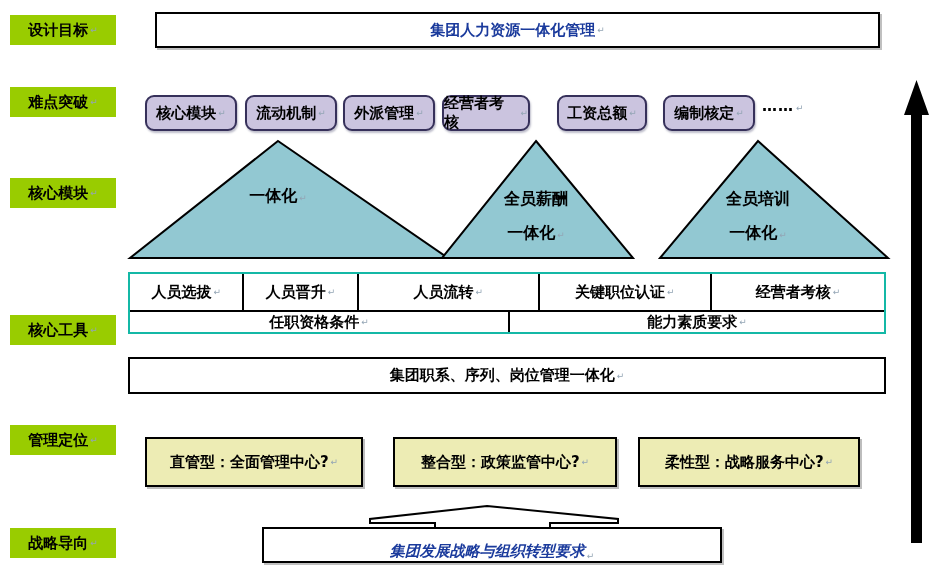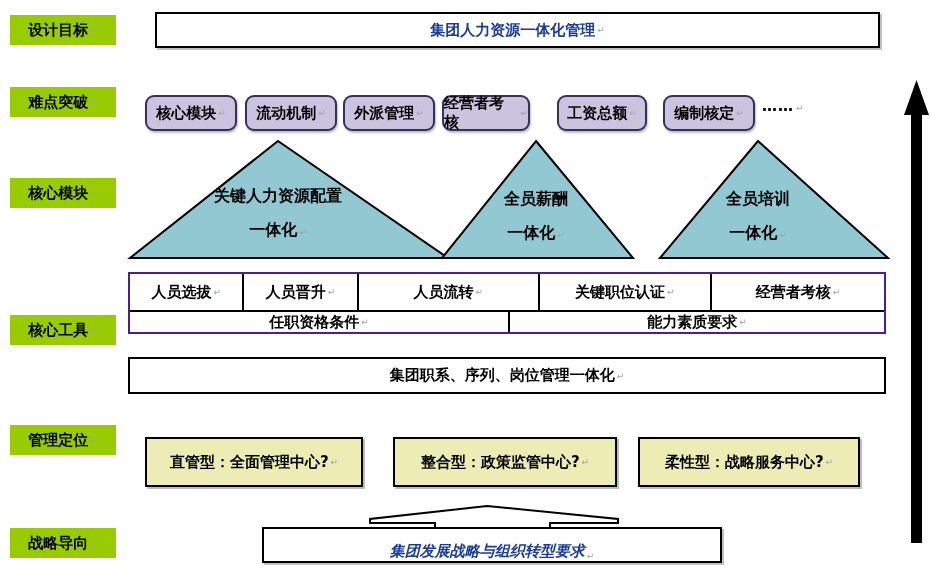--- a/index.html
+++ b/index.html
@@ -29,21 +29,21 @@
   .pill-4{left:442px;width:88px;} .pill-5{left:557px;width:90px;} .pill-6{left:663px;width:92px;}
   .dots{position:absolute;left:762px;top:97px;font-weight:bold;font-size:15px;letter-spacing:1px;z-index:2;}
   .tri-label{
     position:absolute;display:flex;flex-direction:column;align-items:center;gap:13px;
     font-weight:bold;font-size:16px;text-align:center;z-index:2;
   }
   .tri-label-1{left:168px;top:186px;width:220px;}
   .tri-label-2{left:446px;top:189px;width:180px;}
   .tri-label-3{left:668px;top:189px;width:180px;justify-content:flex-end;}
   .tools-main{
-    position:absolute;left:128px;top:272px;width:758px;height:62px;border:2px solid #4c1d95;
+    position:absolute;left:128px;top:272px;width:758px;height:62px;border:2px solid #14b8a6;
     background:#fff;display:flex;flex-direction:column;z-index:2;
   }
   .tools-row1{display:flex;height:38px;border-bottom:2px solid #000;}
   .tools-row2{display:flex;flex:1;}
   .cell{
     display:flex;align-items:center;justify-content:center;font-weight:bold;font-size:15px;
     border-right:2px solid #000;
   }
   .cell:last-child{border-right:none;}
   .c-r1-1{flex:0 0 15.17%;} .c-r1-2{flex:0 0 15.17%;} .c-r1-3{flex:0 0 24.0%;}
@@ -132,21 +132,20 @@
   </div>
   <div class="pill pill-6">
     <span>编制核定</span>
       <span class="ret">↵</span>
   </div>
   <div class="dots">
     <span>……</span><span class="ret">↵</span>
   </div>
 
   <div class="tri-label tri-label-1">
-    <span>关键人力资源配置</span>
     <span><span>一体化</span><span class="ret">↵</span></span>
   </div>
   <div class="tri-label tri-label-2">
     <span>全员薪酬</span>
     <span><span>一体化</span><span class="ret">↵</span></span>
   </div>
   <div class="tri-label tri-label-3">
     <span>全员培训</span>
     <span><span>一体化</span><span class="ret">↵</span></span>
   </div>

